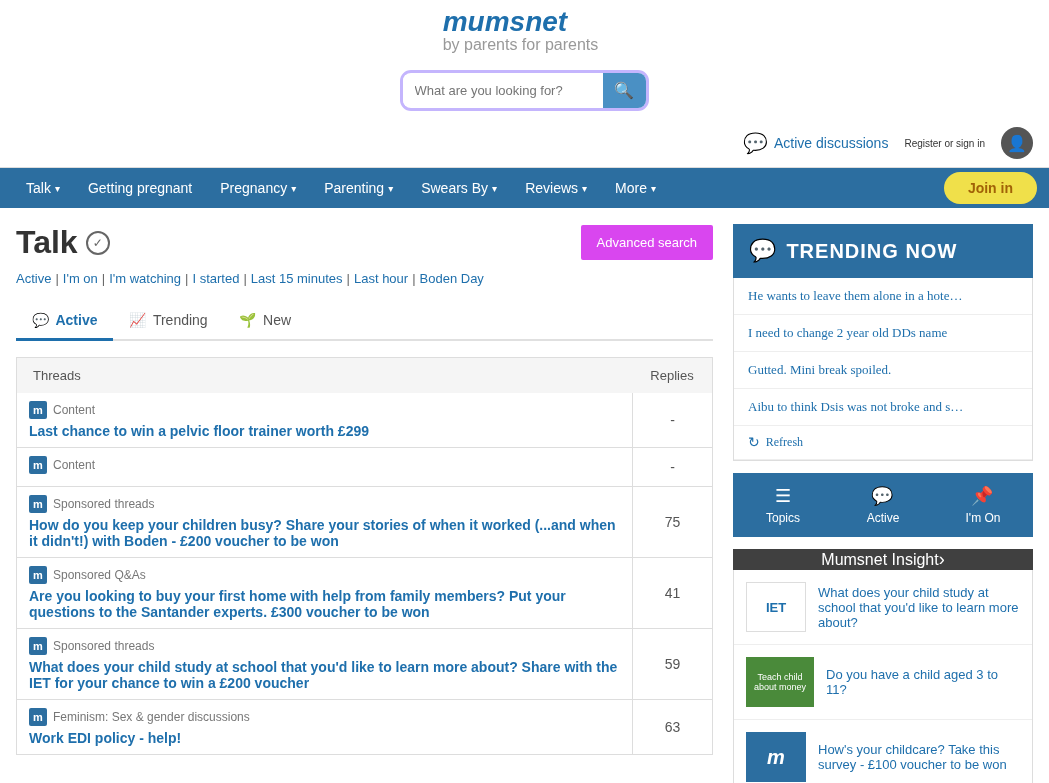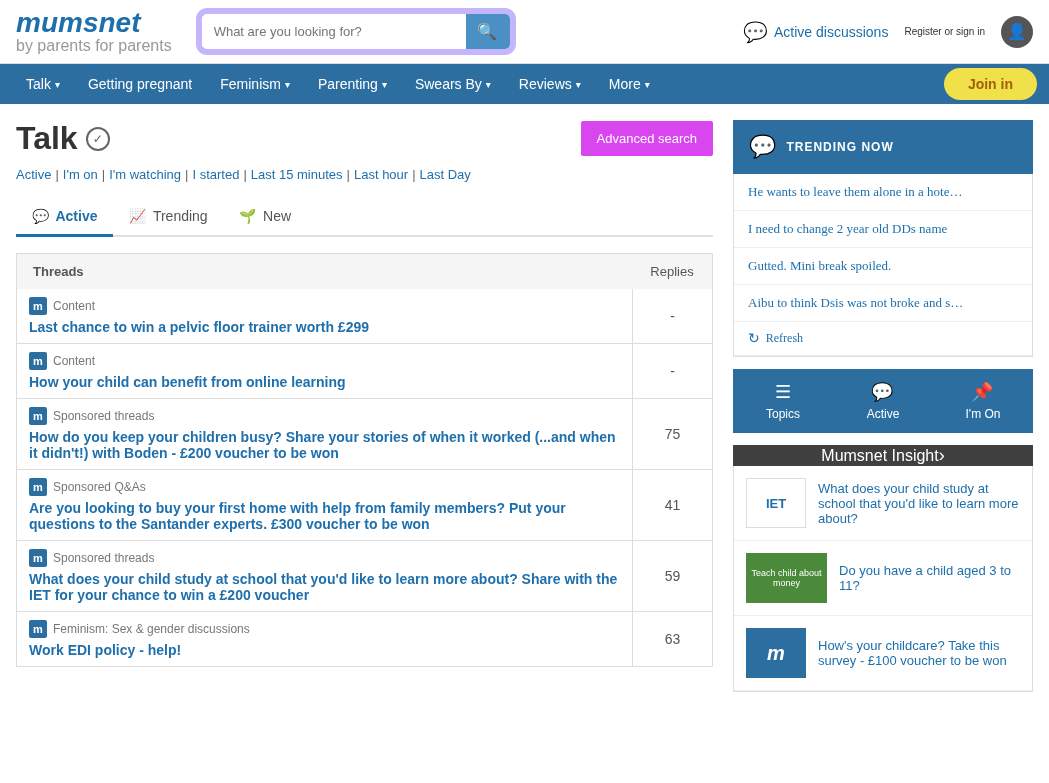--- a/index.html
+++ b/index.html
@@ -6,20 +6,21 @@
     body { font-family: Arial, sans-serif; font-size: 14px; background: #fff; color: #333; }
 
     
     .top-header {
       background: #fff;
       border-bottom: 1px solid #ddd;
       padding: 8px 16px;
       display: flex;
       align-items: center;
       gap: 16px;
+      flex-direction: column;
     }
     .logo-area {
       display: flex;
       flex-direction: column;
       margin-right: 8px;
     }
     .logo-text {
       font-size: 28px;
       font-weight: bold;
       color: #1e6fac;
@@ -28,21 +29,21 @@
     }
     .logo-sub {
       font-size: 16px;
       color: #999;
     }
     .search-bar {
       flex: 1;
       max-width: 320px;
       display: flex;
       align-items: center;
-      border: 6px solid #c4b5fd;
+      border: 3px solid #c4b5fd;
       border-radius: 11px;
       overflow: hidden;
     }
     .search-bar input {
       flex: 1;
       border: none;
       outline: none;
       padding: 8px 12px;
       font-size: 13px;
       color: #999;
@@ -210,21 +211,21 @@
       display: flex;
       background: #f5f5f5;
       border: 1px solid #ddd;
       border-bottom: none;
     }
     .threads-header .col-threads {
       flex: 1;
       padding: 10px 16px;
       font-size: 13px;
       color: #555;
-      font-weight: bold;
+      font-weight: normal;
     }
     .threads-header .col-replies {
       width: 80px;
       padding: 10px 16px;
       font-size: 13px;
       color: #555;
       text-align: center;
     }
     .thread-row {
       border: 1px solid #ddd;
@@ -283,21 +284,21 @@
       padding: 14px 16px;
       margin-bottom: 0;
       display: flex;
       align-items: center;
       gap: 10px;
     }
     .trending-box .trend-icon {
       font-size: 22px;
     }
     .trending-box h3 {
-      font-size: 12px;
+      font-size: 20px;
       font-weight: bold;
       letter-spacing: 1px;
     }
     .trending-list {
       border: 1px solid #ddd;
       border-top: none;
       background: #fff;
       font-family: Liberation Serif, serif;
     }
     .trending-item {
@@ -384,21 +385,21 @@
       display: flex;
       align-items: center;
       justify-content: center;
       font-weight: bold;
       font-size: 14px;
       color: #333;
     }
     .iet-logo span { color: #1e6fac; font-size: 12px; }
 
     .money-img {
-      width: 81px;
+      width: 68px;
       height: 50px;
       background: #4a8a3a;
       display: flex;
       align-items: center;
       justify-content: center;
       color: #fff;
       font-size: 10px;
       text-align: center;
     }
     .m-survey-logo {
@@ -438,21 +439,21 @@
 
 <nav class="main-nav">
   <div class="nav-item">
     <span>Talk</span>
     <span class="nav-arrow">▾</span>
   </div>
   <div class="nav-item">
     <span>Getting pregnant</span>
   </div>
   <div class="nav-item">
-    <span>Feminism</span>
+    <span>Pregnancy</span>
     <span class="nav-arrow">▾</span>
   </div>
   <div class="nav-item">
     <span>Parenting</span>
     <span class="nav-arrow">▾</span>
   </div>
   <div class="nav-item">
     <span>Swears By</span>
     <span class="nav-arrow">▾</span>
   </div>
@@ -485,21 +486,21 @@
       <a>I'm on</a>
       <span>|</span>
       <a>I'm watching</a>
       <span>|</span>
       <a>I started</a>
       <span>|</span>
       <a>Last 15 minutes</a>
       <span>|</span>
       <a>Last hour</a>
       <span>|</span>
-      <a>Last Day</a>
+      <a>Boden Day</a>
     </div>
 
     <div class="tabs">
       <div class="tab active">
         <span>💬</span>
         <span>Active</span>
       </div>
       <div class="tab">
         <span>📈</span>
         <span>Trending</span>
@@ -526,21 +527,20 @@
         </div>
         <div class="thread-replies">-</div>
       </div>
 
       <div class="thread-row">
         <div class="thread-content">
           <div class="thread-badge">
             <div class="m-icon">m</div>
             <span class="badge-label">Content</span>
           </div>
-          <a class="thread-title">How your child can benefit from online learning</a>
         </div>
         <div class="thread-replies">-</div>
       </div>
 
       <div class="thread-row">
         <div class="thread-content">
           <div class="thread-badge">
             <div class="m-icon">m</div>
             <span class="badge-label">Sponsored threads</span>
           </div>

